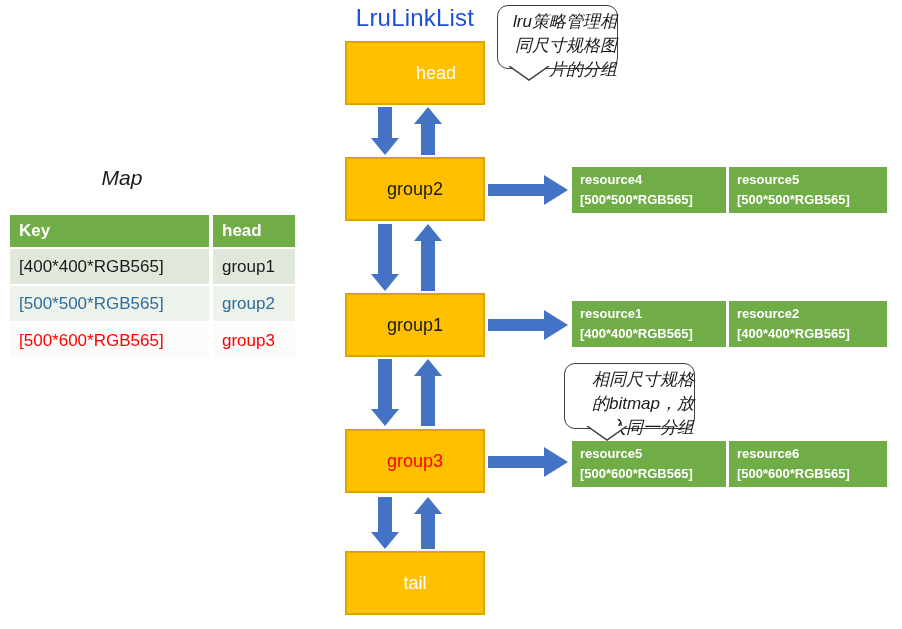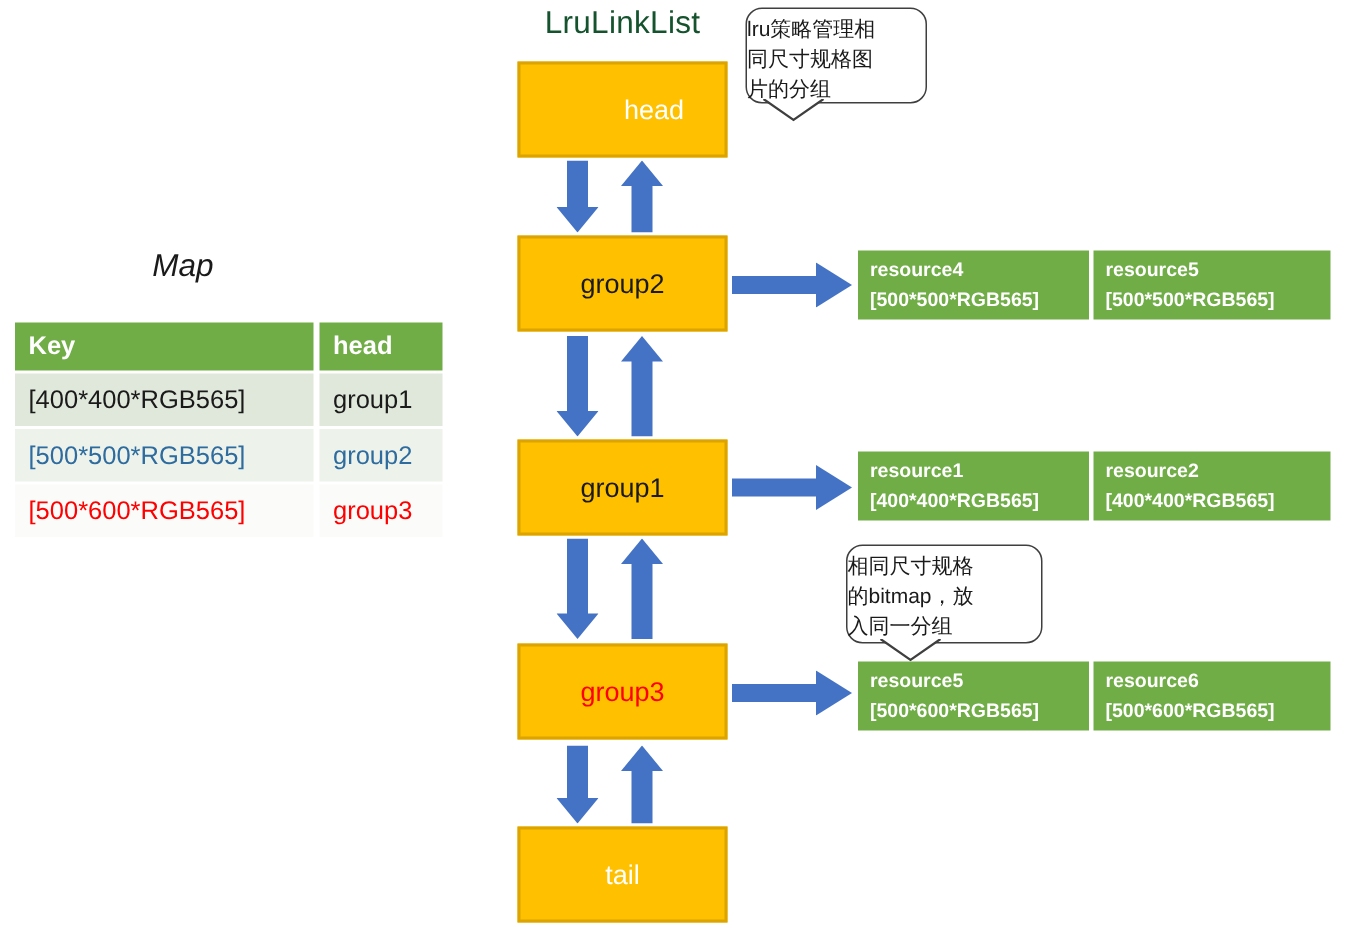--- a/index.html
+++ b/index.html
@@ -5,28 +5,28 @@
   html,body { margin:0; padding:0; background:#fff; }
   #canvas {
     position:relative; width:902px; height:629px; background:#ffffff;
     font-family:"Liberation Sans", sans-serif; overflow:hidden;
   }
   .abs { position:absolute; }
 
   
   .diagram-title {
     position:absolute; left:330px; top:4px; width:170px;
-    text-align:center; font-size:21px; color:#14532d; letter-spacing:0.2px;
+    text-align:center; font-size:24px; color:#1d4ed8; letter-spacing:0.2px;
   }
 
   
   .callout {
     position:absolute; background:#ffffff; border:1.5px solid #3f3f3f;
-    border-radius:11px; text-align:left; color:#1a1a1a;
-    font-size:14px; line-height:1.42; box-sizing:border-box;
+    border-radius:11px; text-align:right; color:#1a1a1a;
+    font-size:17px; line-height:1.42; box-sizing:border-box;font-style:italic;
   }
   .callout .tail { position:absolute; bottom:-14px; }
 
   
   .map-label { position:absolute; left:62px; top:166px; width:120px; text-align:center;
                font-size:21px; color:#1a1a1a;font-style:italic; }
   .map-table {
     position:absolute; left:10px; top:215px;
     display:grid; grid-template-columns:199px 82px; column-gap:4px; row-gap:2px;
     font-size:17px;

